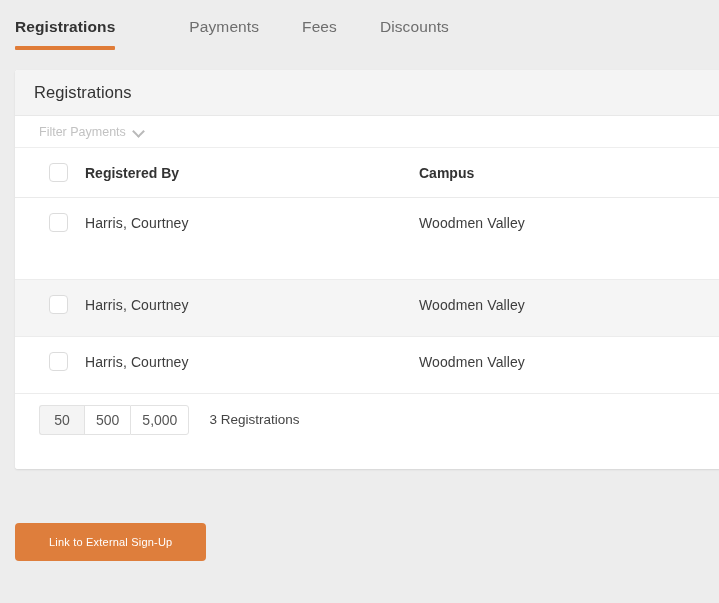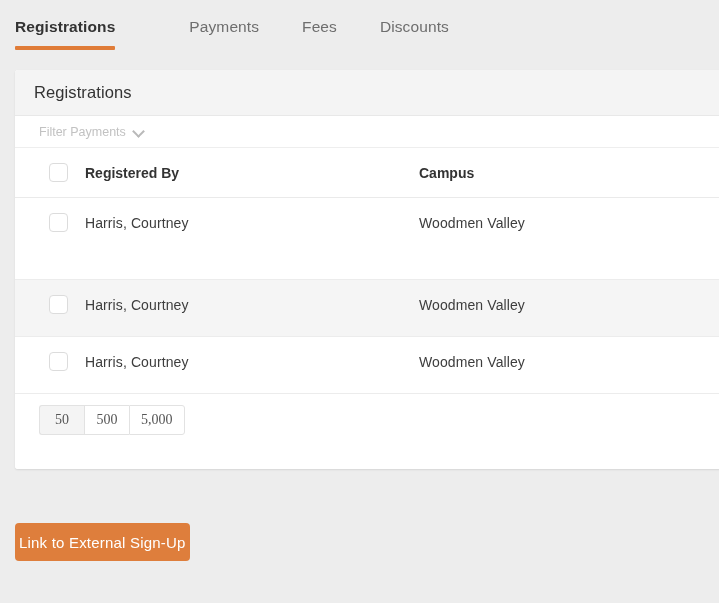--- a/index.html
+++ b/index.html
@@ -171,44 +171,44 @@
     padding: 0 11px;
     border: 1px solid #e2e2e2;
     border-right: none;
     background: #ffffff;
     font-size: 14px;
     color: #565656;
     display: flex;
     align-items: center;
     justify-content: center;
     cursor: pointer;
-    font-family: Liberation Serif, serif;
+    font-family: Liberation Sans, sans-serif;
   }
   .pg-btn:first-child { border-radius: 3px 0 0 3px; }
   .pg-btn:last-child  { border-radius: 0 3px 3px 0; border-right: 1px solid #e2e2e2; }
   .pg-btn.active { background: #f4f4f4; }
   .count-text {
     margin-left: 20px;
     font-size: 13.5px;
     color: #444444;
     line-height: 30px;
   }
 
   
   .primary-btn {
     position: absolute;
     left: 15px;
     top: 523px;
     height: 38px;
-    padding: 0 4px;
+    padding: 0 34px;
     background: #de7e3c;
     border: none;
     border-radius: 4px;
     color: #ffffff;
-    font-size: 15px;
+    font-size: 11px;
     font-family: "Liberation Sans", sans-serif;
     cursor: pointer;
     display: flex;
     align-items: center;
     letter-spacing: 0.2px;
   }
 </style>
 </head>
 <body>
 
@@ -322,17 +322,18 @@
       </tr>
     </tbody>
   </table>
 
   <div class="card-footer">
     <div class="btn-group">
       <button class="pg-btn active">50</button>
       <button class="pg-btn">500</button>
       <button class="pg-btn">5,000</button>
     </div>
+    <span class="count-text">3 Registrations</span>
   </div>
 
 </div>
 
 <button class="primary-btn">Link to External Sign-Up</button>
 
 </body></html>

